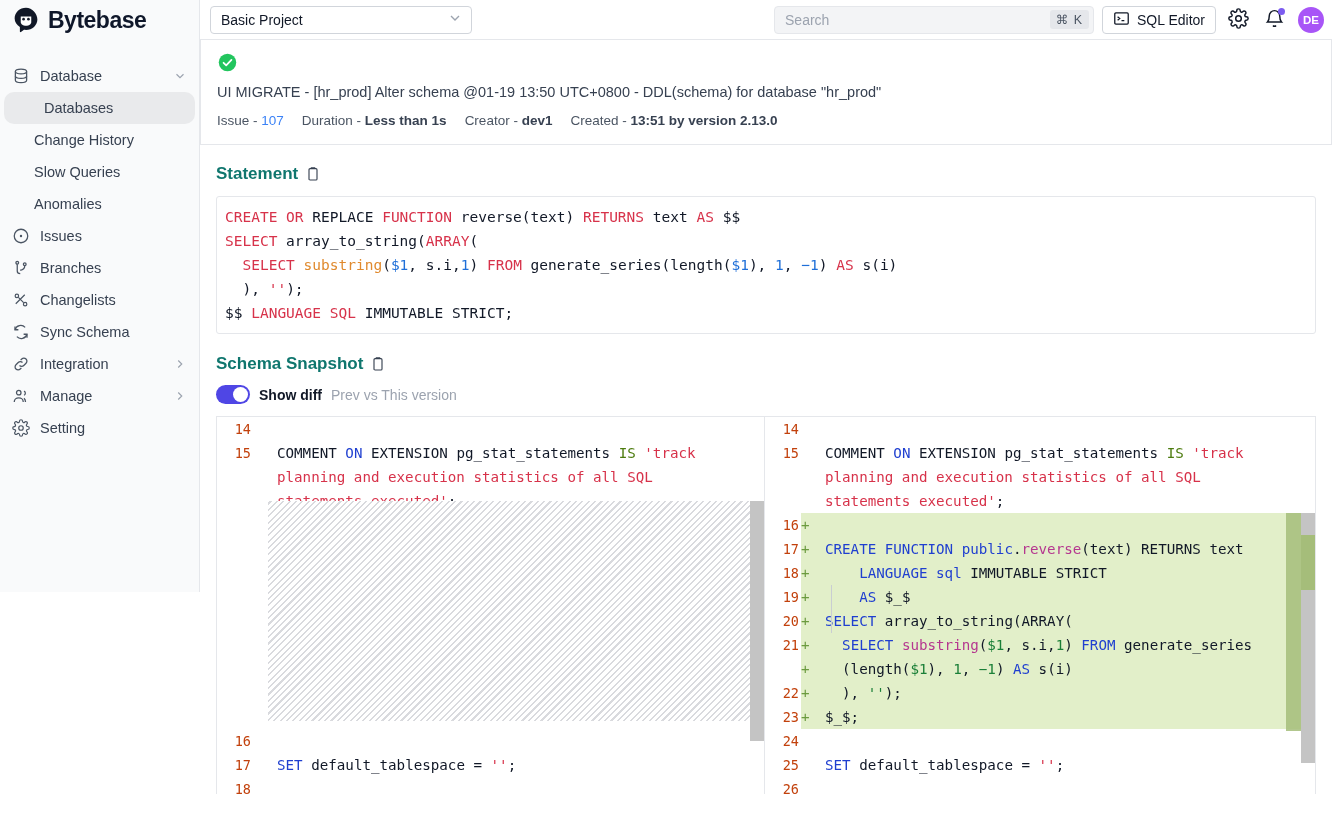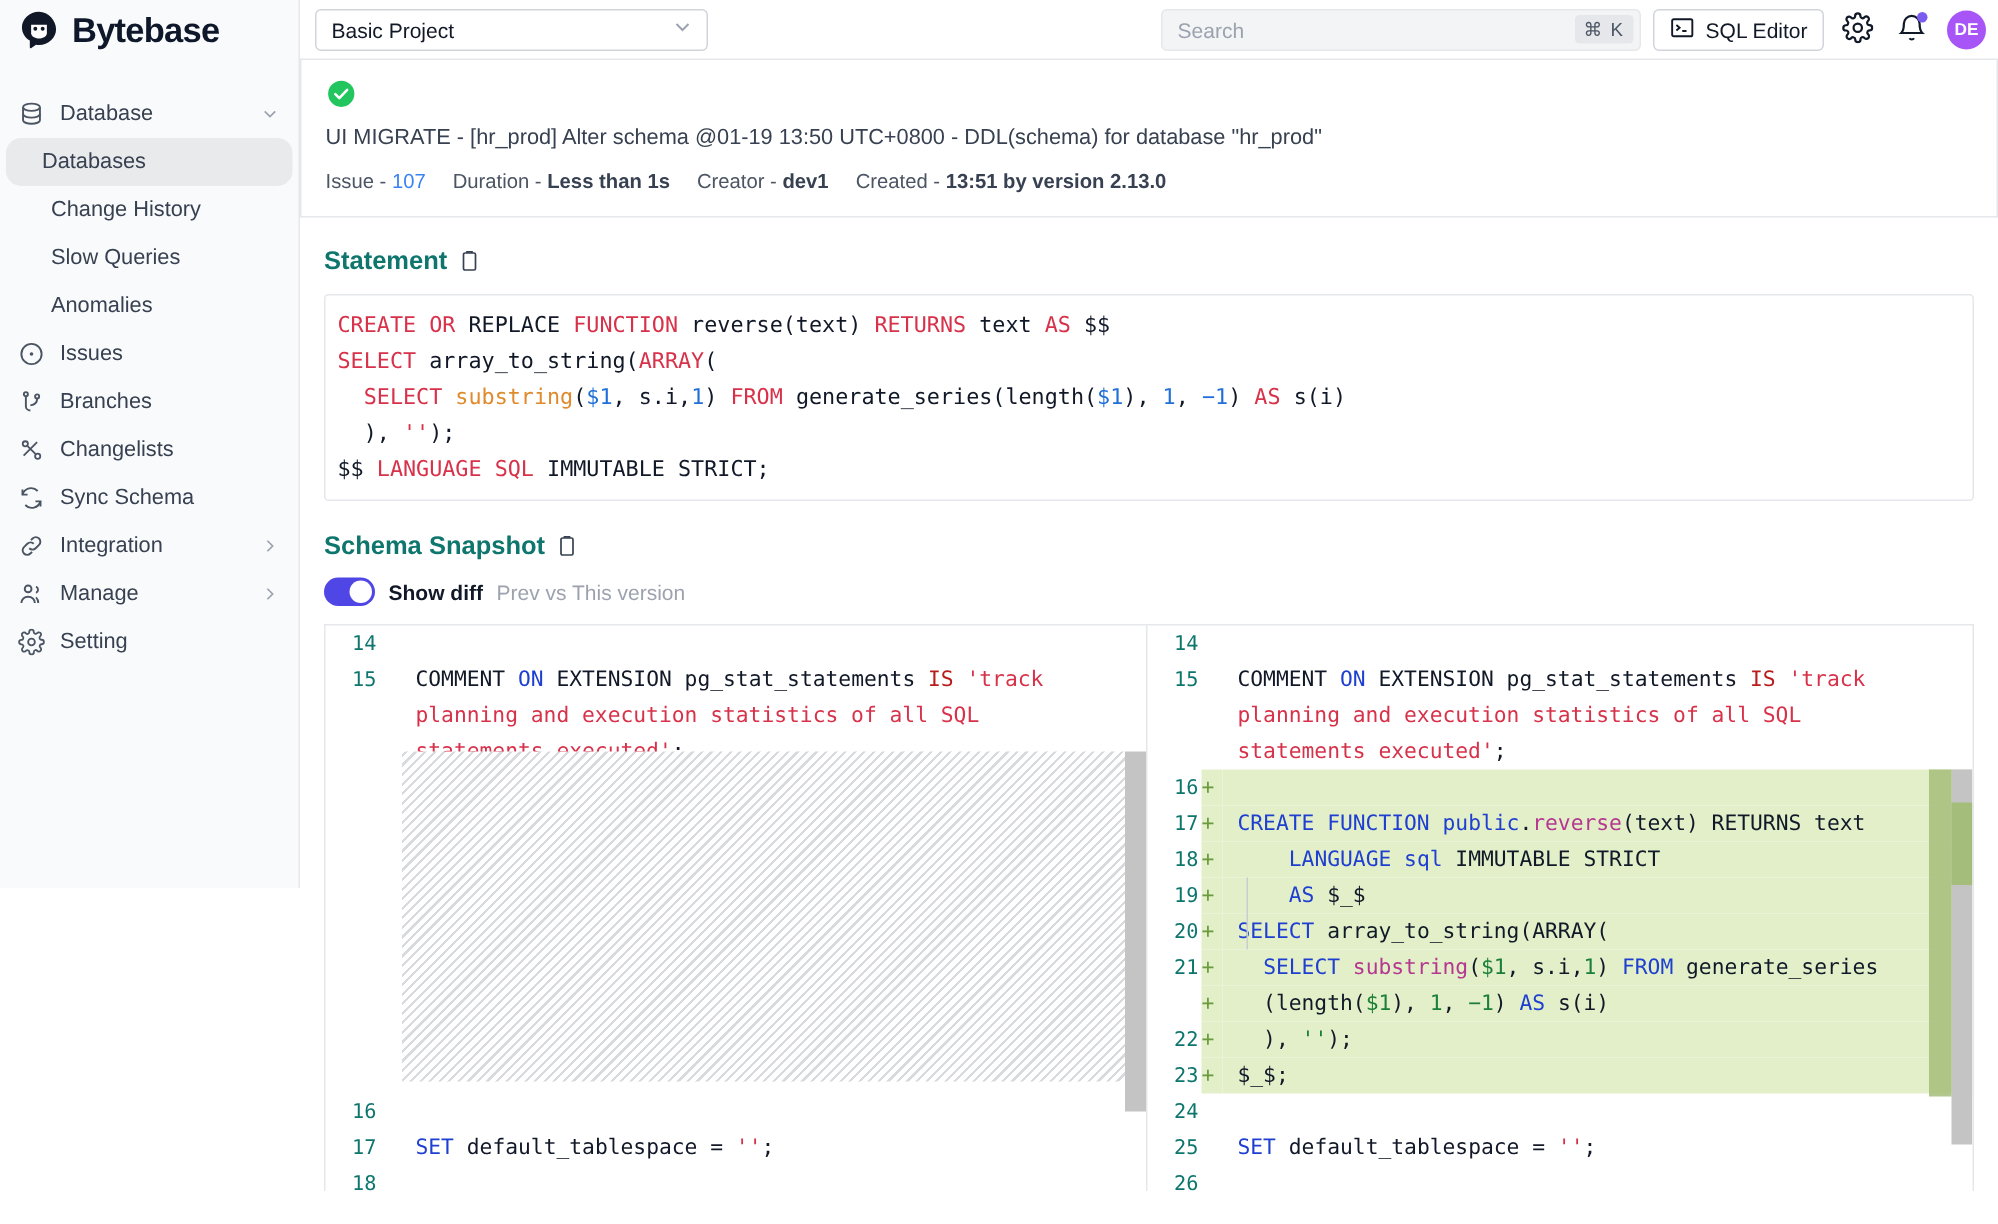--- a/index.html
+++ b/index.html
@@ -34,21 +34,21 @@
     font-size: 14.5px; color: #374151; cursor: pointer;
     position: relative;
   }
   .nav-item .ico { width: 18px; height: 18px; flex: 0 0 18px; display: block; color: #4b5563; }
   .nav-item .lbl { flex: 1 1 auto; white-space: nowrap; }
   .nav-item .chev { width: 14px; height: 14px; color: #9ca3af; flex: 0 0 14px; }
   .nav-sub {
     height: 32px; display: flex; align-items: center;
     padding-left: 34px; font-size: 14.5px; color: #374151; cursor: pointer;
   }
-  .nav-sub.active { background: #e9eaec; border-radius: 10px; margin: 0 4px; padding-left: 24px; }
+  .nav-sub.active { background: #e9eaec; border-radius: 10px; margin: 0 4px; padding-left: 40px; }
 
   
   .main { flex: 1 1 auto; height: 816px; display: flex; flex-direction: column;
           background: #ffffff; overflow: hidden; }
 
   
   .topbar {
     height: 40px; flex: 0 0 40px; display: flex; align-items: center;
     border-bottom: 1px solid #e5e7eb; padding: 0 8px 0 10px; gap: 8px;
     background: #fff;
@@ -156,30 +156,30 @@
   }
   .diff-pane { position: relative; overflow: hidden; height: 100%; }
   .diff-pane.left  { width: 548px; flex: 0 0 548px; border-right: 1px solid #e5e7eb; }
   .diff-pane.right { flex: 1 1 auto; }
   .code-lines {
     font-family: "DejaVu Sans Mono", monospace; font-size: 14.2px;
     line-height: 24px; white-space: pre; position: relative;
   }
   .cl { display: flex; height: 24px; align-items: flex-start; }
   .gut {
-    width: 36px; flex: 0 0 36px; text-align: right; color: #0f766e;
+    width: 36px; flex: 0 0 36px; text-align: right; color: #c2410c;
     font-size: 13.5px; padding-right: 2px; user-select: none;
   }
   .sgn { width: 14px; flex: 0 0 14px; text-align: left; color: #6b9a3f; user-select: none; }
   .txt { flex: 1 1 auto; padding-left: 10px; }
   .add .txt, .add .sgn { background: #e2efc9; }
   .dblue { color: #1f3fd0; }
   .dmag { color: #b5378f; }
   .dred { color: #d7324a; }
-  .dgray { color: #b91c1c; }
+  .dgray { color: #4d7c0f; }
   .dgreen { color: #1a7f37; }
   .dblack { color: #111827; }
   .indent-guide {
     position: absolute; width: 1px; background: #c9cdd2;
   }
 
   .hatch {
     position: absolute;
     background-image: repeating-linear-gradient(
       -45deg, #ffffff 0 3px, #d9dade 3px 4.5px);

